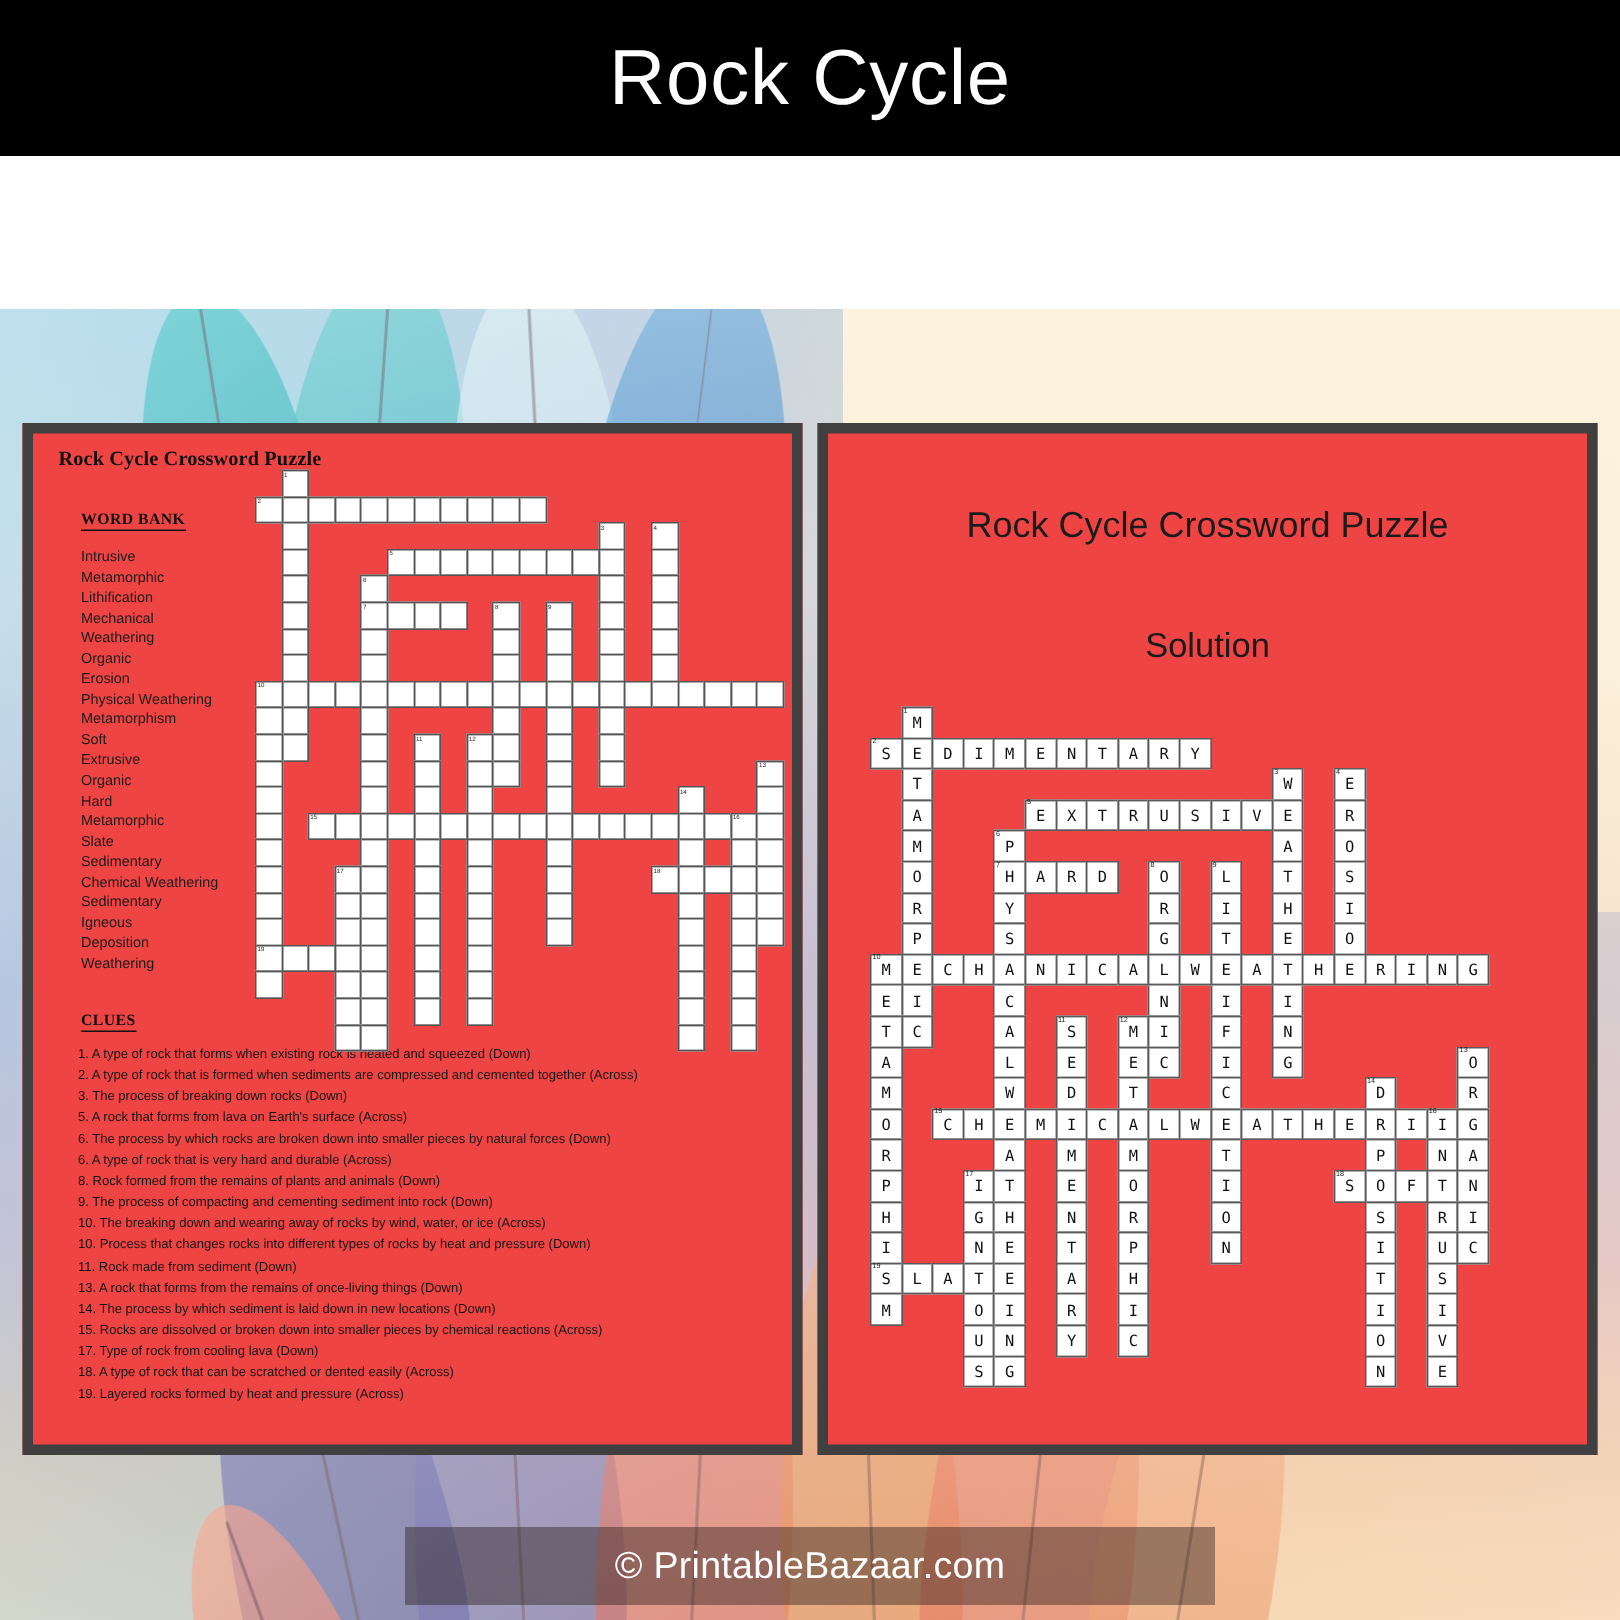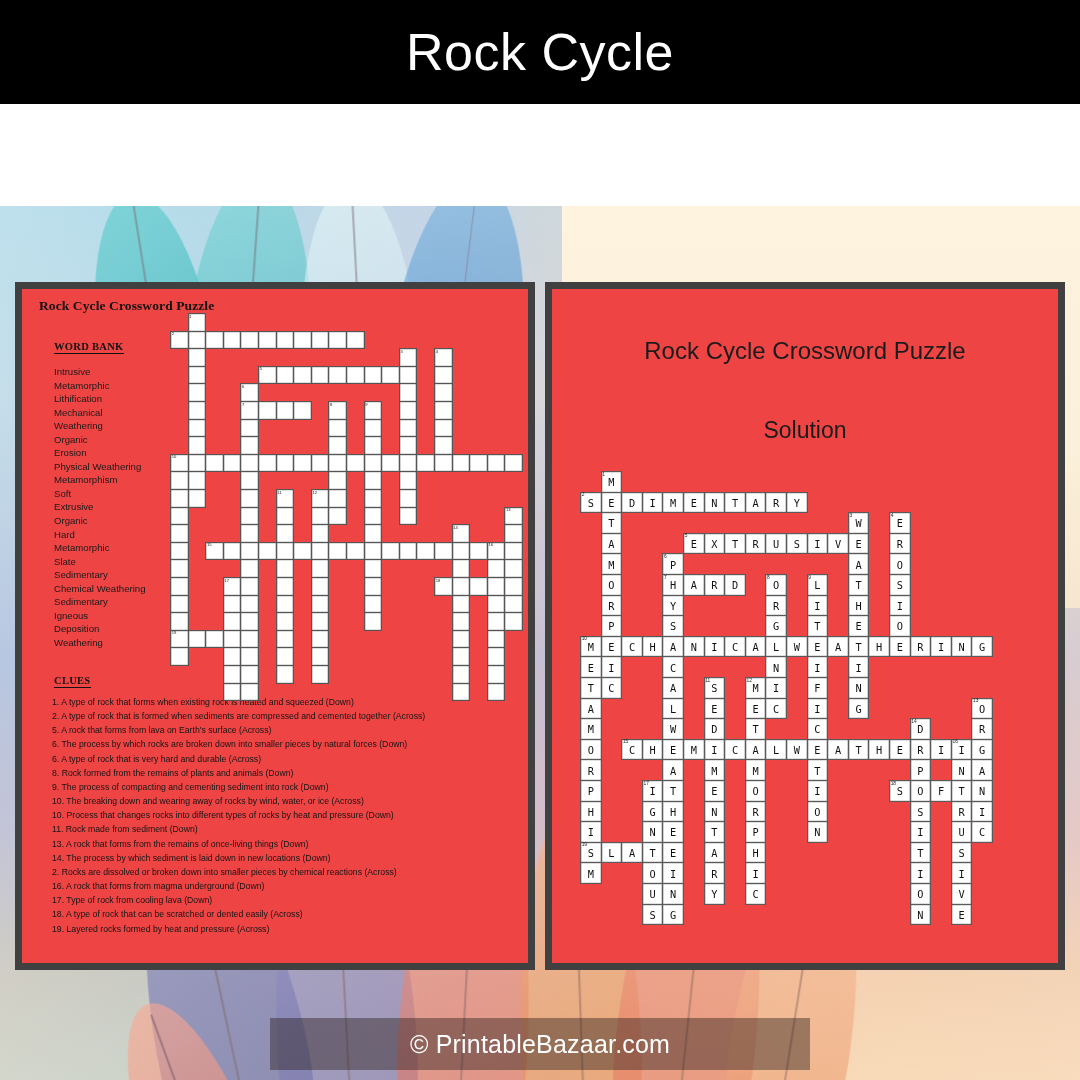--- a/index.html
+++ b/index.html
@@ -196,32 +196,32 @@
         <div>Chemical Weathering</div>
         <div>Sedimentary</div>
         <div>Igneous</div>
         <div>Deposition</div>
         <div>Weathering</div>
       </div>
     <div class="clues-head">CLUES</div>
     <div class="clues-list" id="clues-list">
         <div>1. A type of rock that forms when existing rock is heated and squeezed (Down)</div>
         <div>2. A type of rock that is formed when sediments are compressed and cemented together (Across)</div>
+        <div>3. The process of breaking down rocks (Down)</div>
         <div>5. A rock that forms from lava on Earth's surface (Across)</div>
         <div>6. The process by which rocks are broken down into smaller pieces by natural forces (Down)</div>
         <div>6. A type of rock that is very hard and durable  (Across)</div>
         <div>8. Rock formed from the remains of plants and animals (Down)</div>
         <div>9. The process of compacting and cementing sediment into rock (Down)</div>
         <div>10. The breaking down and wearing away of rocks by wind, water, or ice (Across)</div>
         <div>10. Process that changes rocks into different types of rocks by heat and pressure (Down)</div>
         <div>11. Rock made from sediment (Down)</div>
         <div>13. A rock that forms from the remains of once-living things (Down)</div>
         <div>14. The process by which sediment is laid down in new locations (Down)</div>
-        <div>2. Rocks are dissolved or broken down into smaller pieces by chemical reactions (Across)</div>
-        <div>16. A rock that forms from magma underground  (Down)</div>
+        <div>15. Rocks are dissolved or broken down into smaller pieces by chemical reactions (Across)</div>
         <div>17. Type of rock from cooling lava (Down)</div>
         <div>18. A type of rock that can be scratched or dented easily (Across)</div>
         <div>19. Layered rocks formed by heat and pressure (Across)</div>
       </div>
     <div class="grid" id="grid-puzzle" style="left: 148px; top: 24px;">
         <div class="cell" style="left: 17.6px; top: 0px; width: 18.6px; height: 18.6px;">
           <span class="num" style="font-size: 4.136px;">1</span>
         </div>
         <div class="cell" style="left: 17.6px; top: 17.6px; width: 18.6px; height: 18.6px;"></div>
         <div class="cell" style="left: 17.6px; top: 35.2px; width: 18.6px; height: 18.6px;"></div>

